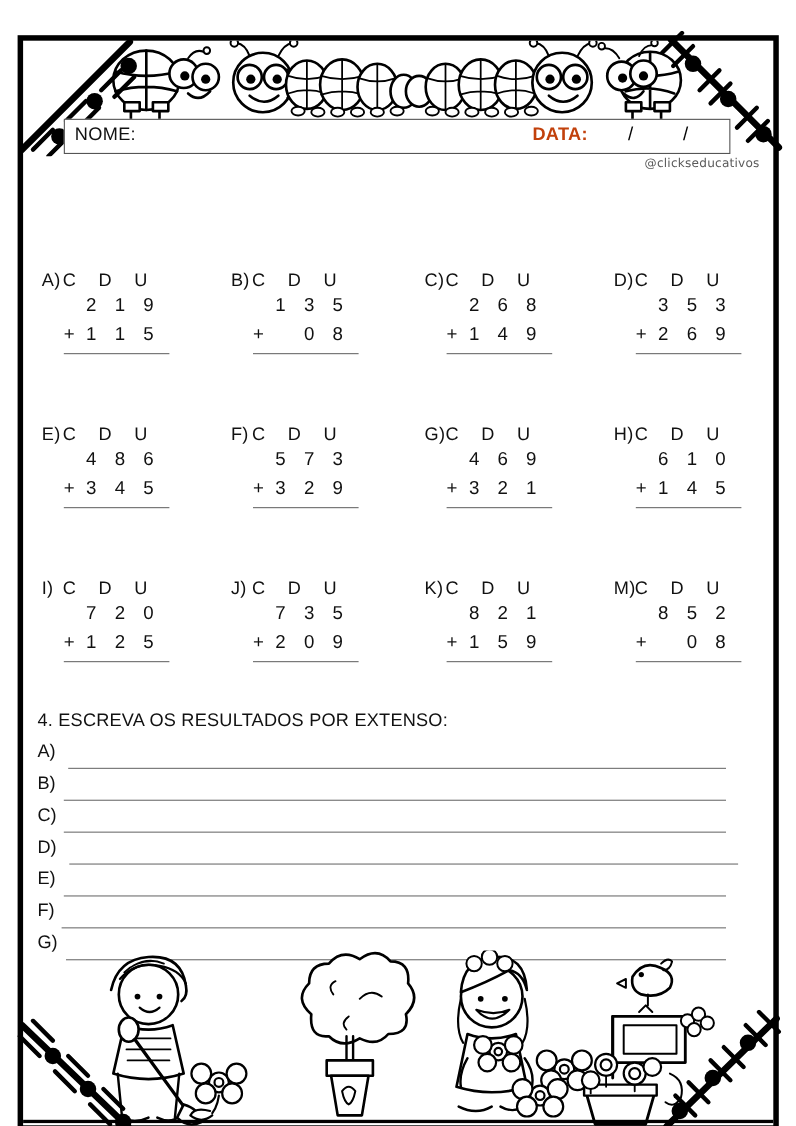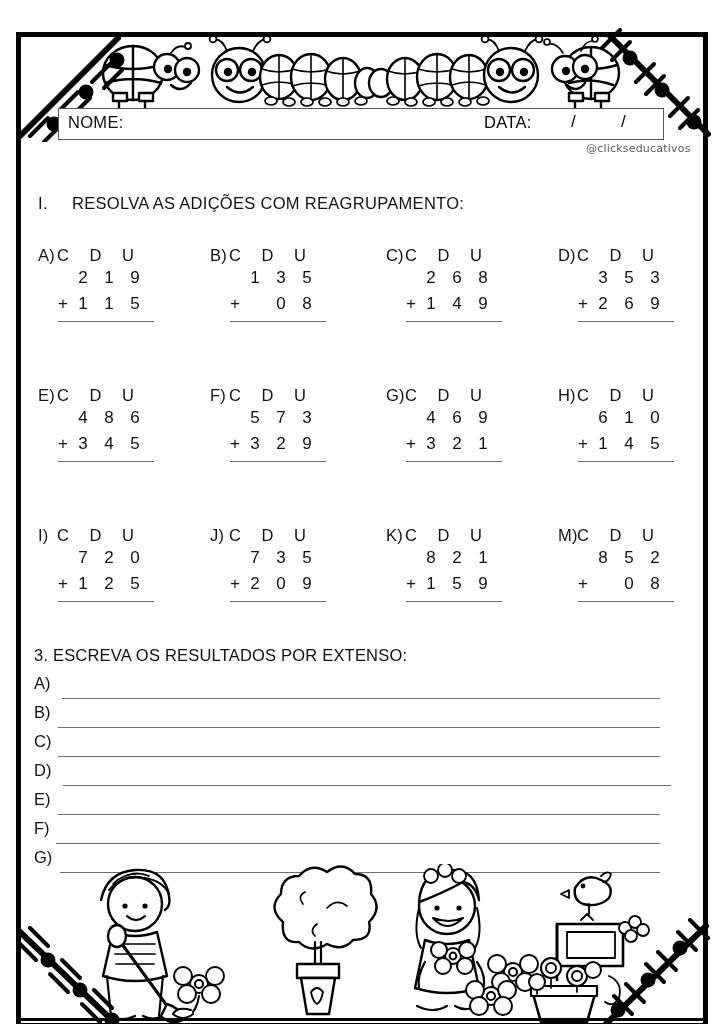--- a/index.html
+++ b/index.html
@@ -42,21 +42,21 @@
     width: 606px; height: 32px;
     border: 1.6px solid #555;
     background: #fff;
   }
   #namebox .nome {
     position: absolute; left: 9px; top: 4px;
     font-size: 16.5px; letter-spacing: .3px; color: #111;
   }
   #namebox .data {
     position: absolute; left: 425px; top: 4px;
-    font-size: 16.5px; letter-spacing: .3px; color: #000000;
+    font-size: 16.5px; letter-spacing: .3px; color: #c2410c; font-weight: bold;
   }
   #namebox .slash1 { position:absolute; left: 512px; top: 3px; font-size:17px; }
   #namebox .slash2 { position:absolute; left: 562px; top: 3px; font-size:17px; }
 
   #watermark {
     position: absolute; left: 586px; top: 124px;
     font-size: 11px; color: #5a5a5a; letter-spacing: .2px;
     font-family: "DejaVu Sans", sans-serif;
   }
 
@@ -343,23 +343,20 @@
   <div id="namebox">
     <span class="nome">NOME:</span>
     <span class="data">DATA:</span>
     <span class="slash1">/</span>
     <span class="slash2">/</span>
   </div>
 
   <div id="watermark">@clickseducativos</div>
 
 
-  <div id="section1-title">
-    <span class="numlbl">I.</span><span>RESOLVA AS ADIÇÕES COM REAGRUPAMENTO:</span>
-  </div>
 
   <div id="problems">
     <div class="prow">
       <div class="prob col0">
         <div class="hdr">
             <span class="lbl">A)</span>
             <span class="cdu">C D U</span>
           </div>
         <div class="num">
             <span class="d c">2</span>
@@ -562,21 +559,21 @@
         <div class="addrow">
             <span class="plus">+</span>
             <span class="d c"></span>
             <span class="d d2">0</span>
             <span class="d u">8</span>
           </div>
       </div>
     </div>
   </div>
 
-  <div id="section2-title">3. ESCREVA OS RESULTADOS POR EXTENSO:</div>
+  <div id="section2-title">4. ESCREVA OS RESULTADOS POR EXTENSO:</div>
 
   <div id="answers">
     <div class="ansrow">
       <span class="albl">A)</span>
       <span class="aline" style="left:28px; width:598px;"></span>
     </div>
     <div class="ansrow">
       <span class="albl">B)</span>
       <span class="aline" style="left:24px; width:602px;"></span>
     </div>

